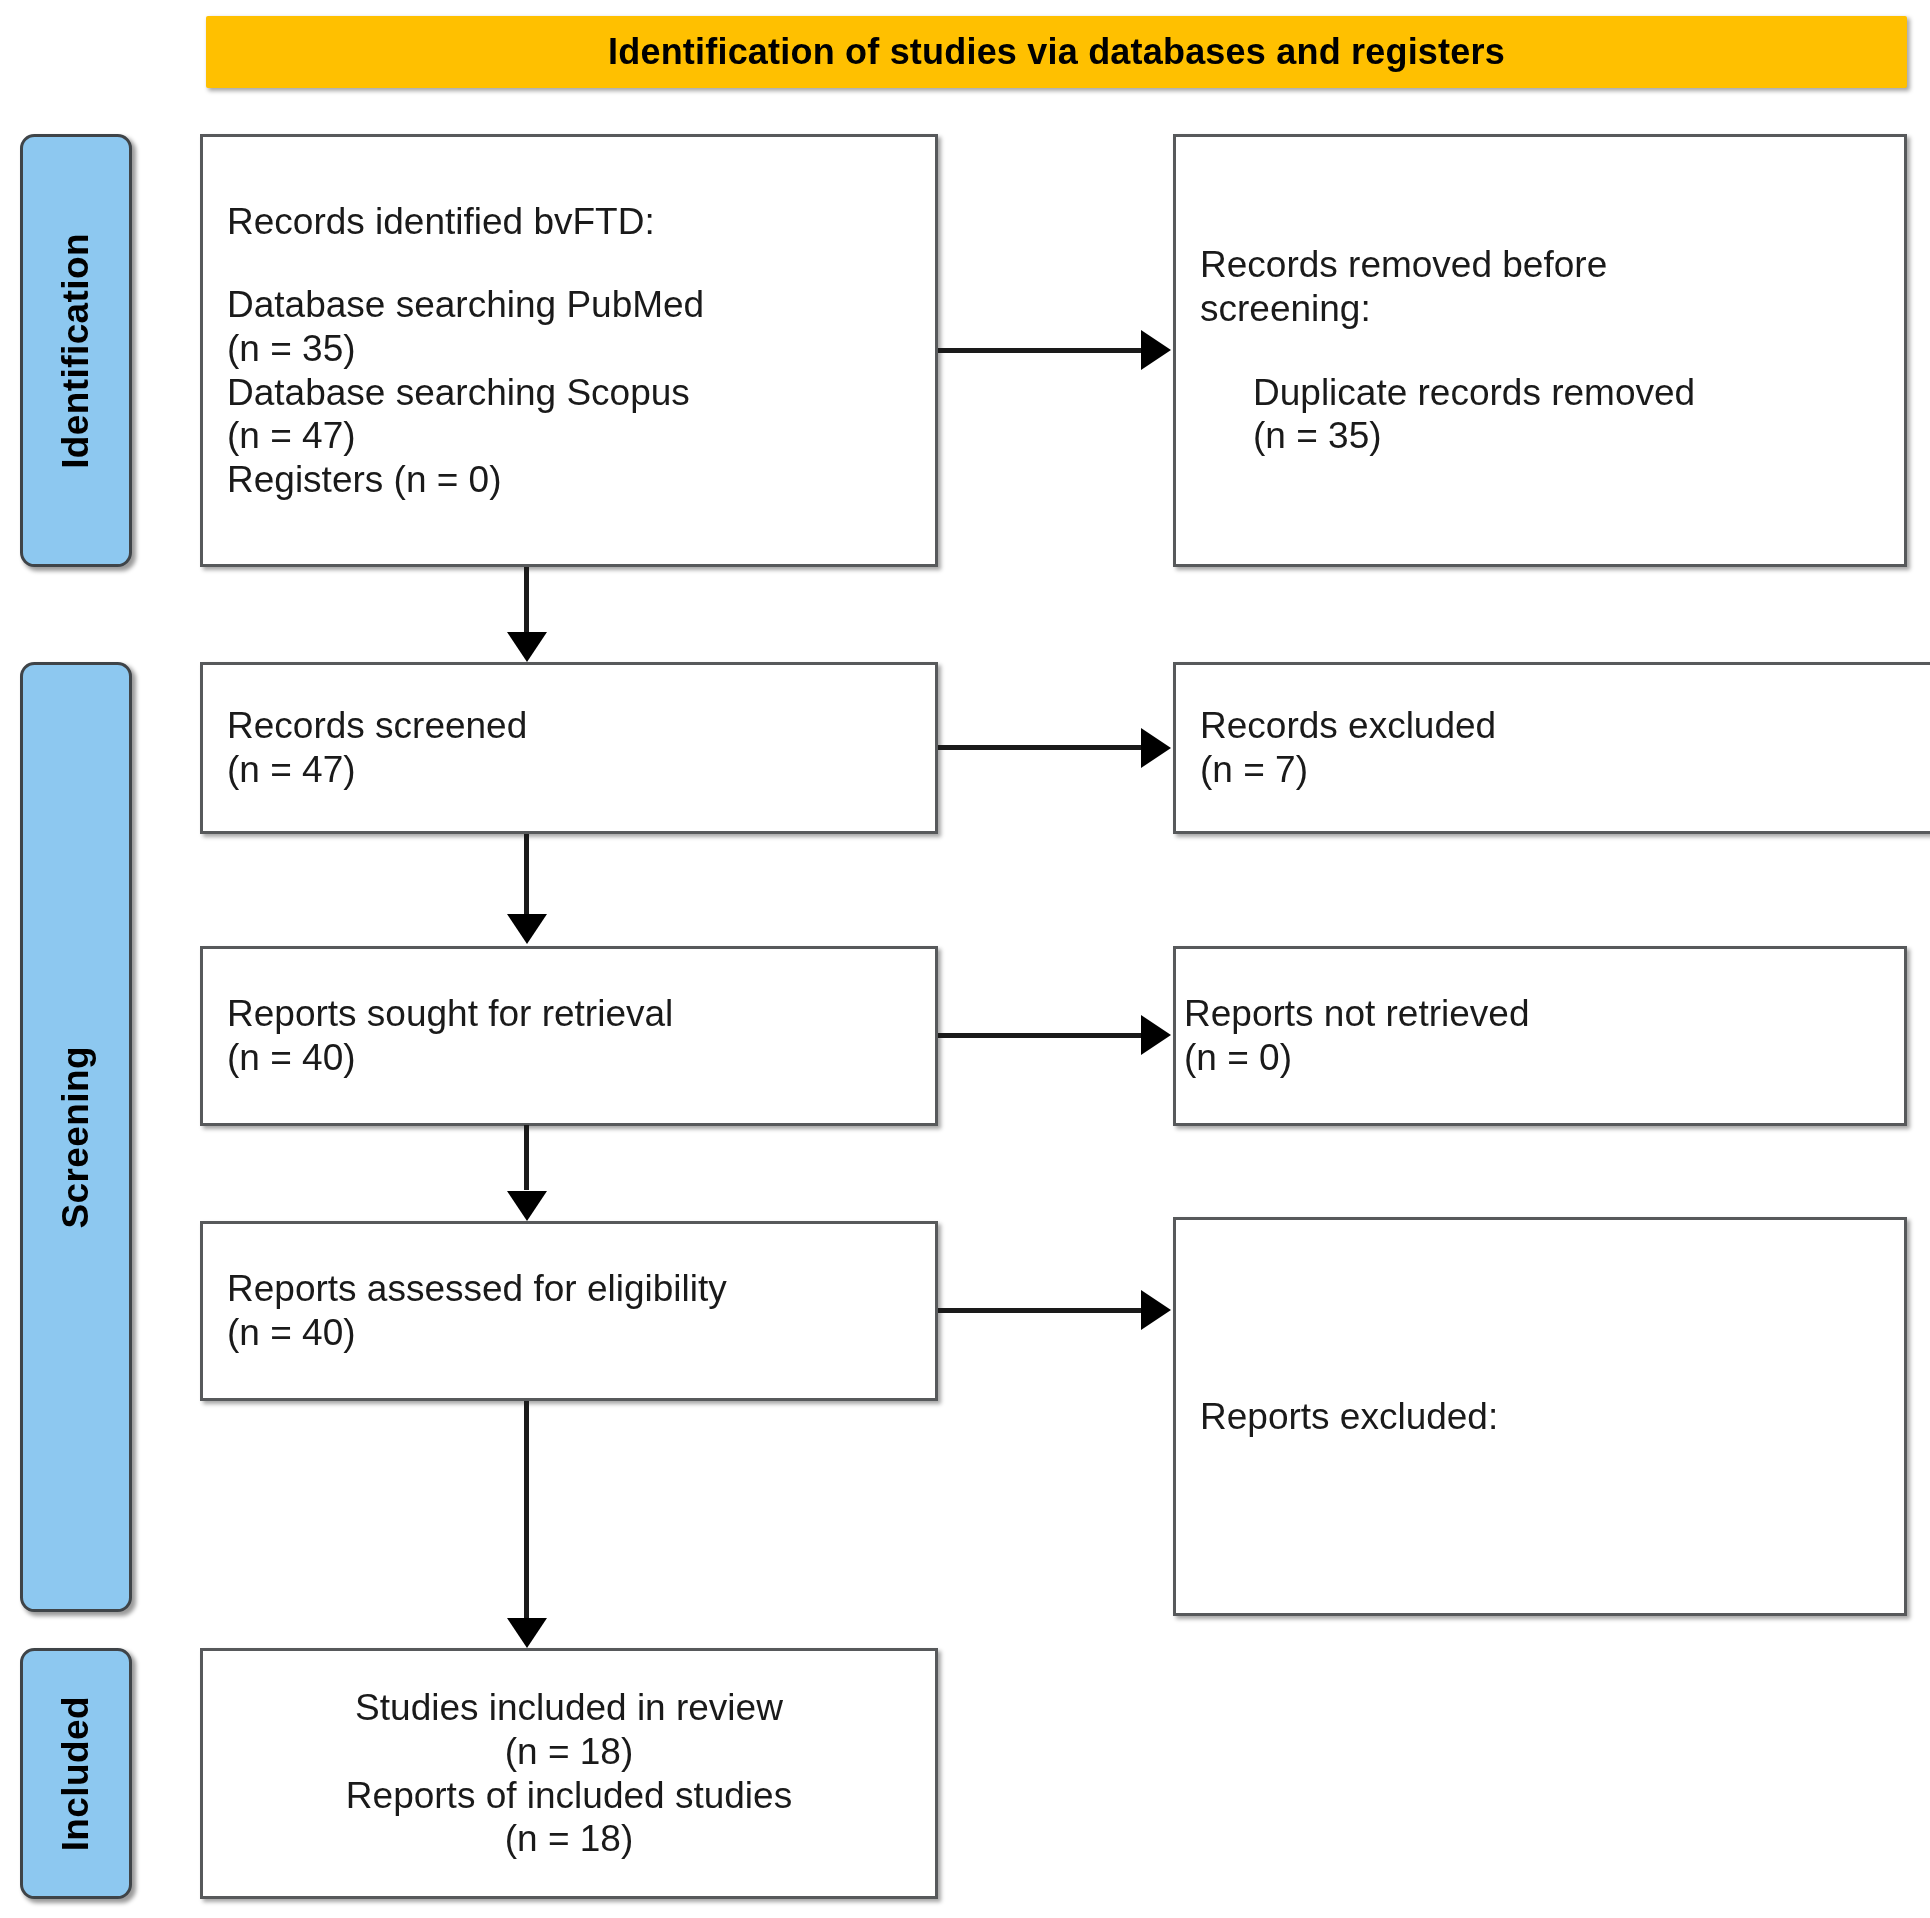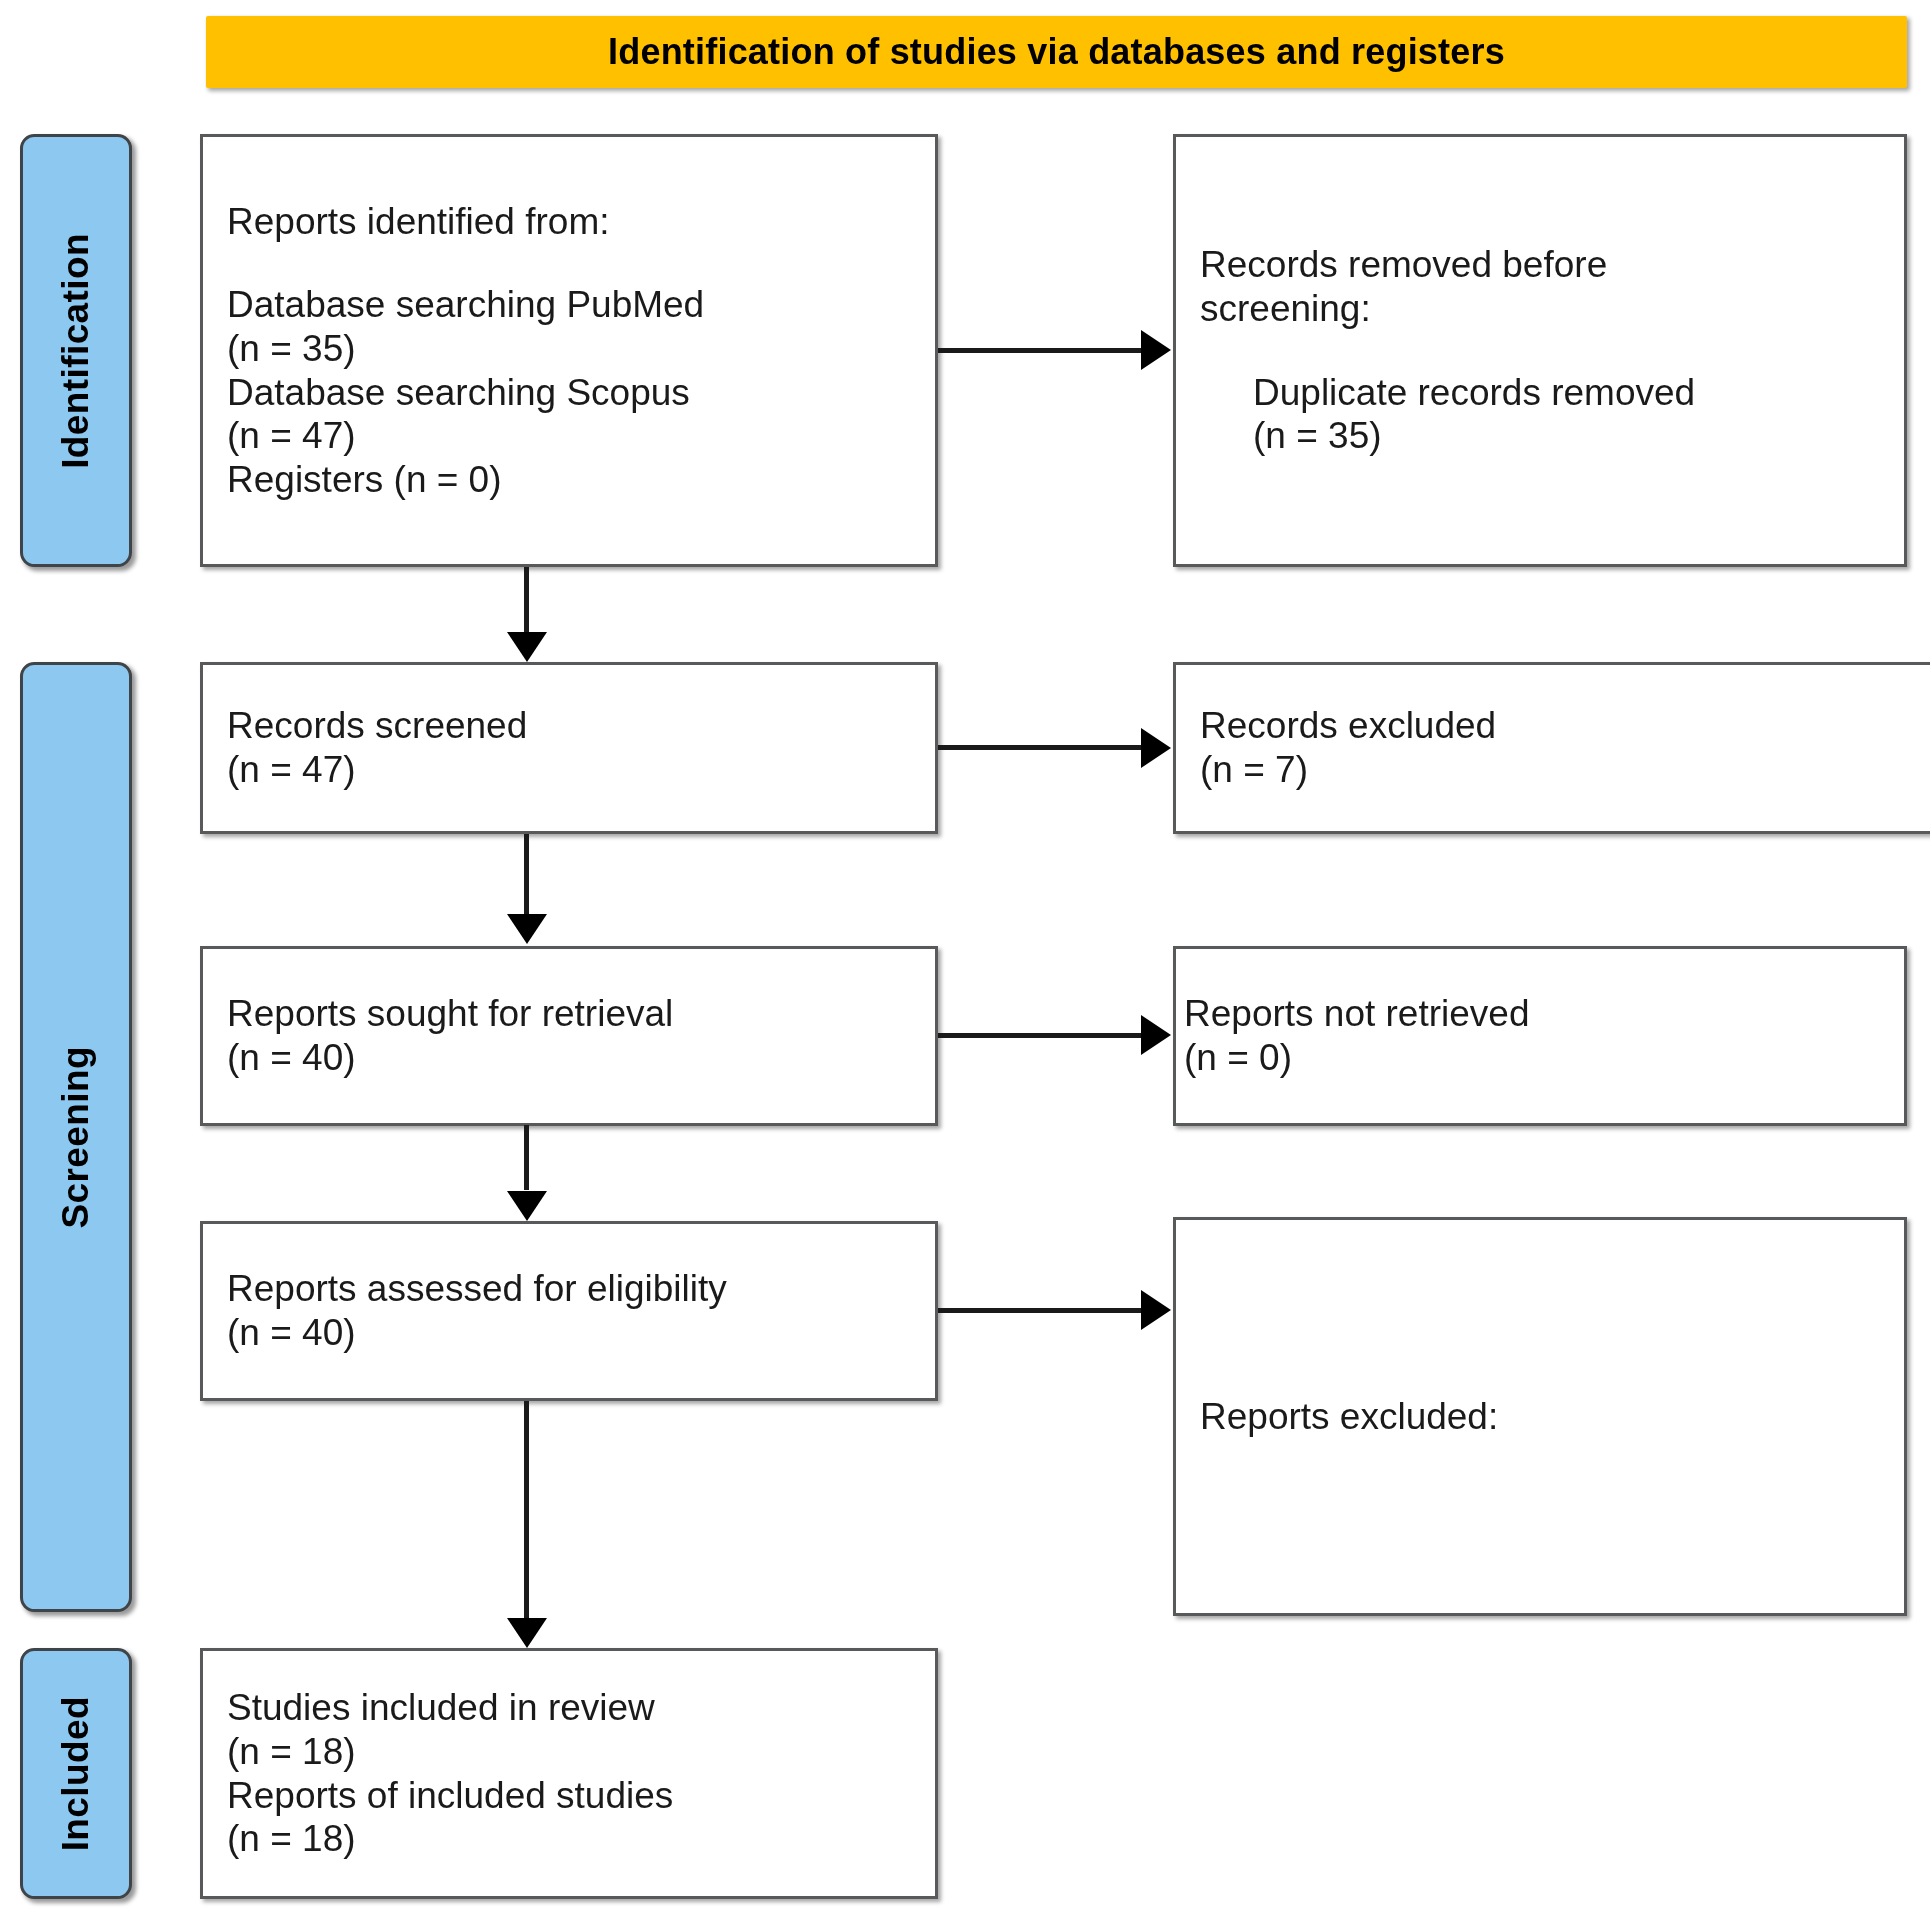--- a/index.html
+++ b/index.html
@@ -98,21 +98,21 @@
     text-align: justify;
     text-align-last: left;
     margin-left: 53px !important;
   }
 
   
   #box-identified     { left: 200px; top: 134px;  width: 738px; height: 433px; }
   #box-screened       { left: 200px; top: 662px;  width: 738px; height: 172px; }
   #box-sought         { left: 200px; top: 946px; width: 738px; height: 180px; }
   #box-assessed       { left: 200px; top: 1221px; width: 738px; height: 180px; }
-  #box-included       { left: 200px; top: 1648px; width: 738px; height: 251px; }
+  #box-included       { left: 200px; top: 1648px; width: 738px; height: 251px; align-items: center; }
 
   
   #box-removed        { left: 1173px; top: 134px;  width: 734px; height: 433px; }
   #box-excluded       { left: 1173px; top: 662px;  width: 796px; height: 172px; }
   #box-not-retrieved  { left: 1173px; top: 946px; width: 734px; height: 180px; padding-left: 8px; }
   #box-reports-excl   { left: 1173px; top: 1217px; width: 734px; height: 399px; }
 
   
   .conn { position: absolute; }
   .v-line {
@@ -149,21 +149,21 @@
     <span class="stage-label">Identification</span>
   </div>
   <div class="stage" id="stage-screening" style="background: rgb(141, 200, 240);">
     <span class="stage-label">Screening</span>
   </div>
   <div class="stage" id="stage-included" style="background: rgb(141, 200, 240);">
     <span class="stage-label">Included</span>
   </div>
 
   <div class="box" id="box-identified">
-    <p>Reports identified from:</p>
+    <p>Records identified bvFTD:</p>
     <p class="gap-above">Database searching PubMed</p>
     <p>(n = 35)</p>
     <p>Database searching Scopus</p>
     <p>(n = 47)</p>
     <p>Registers (n = 0)</p>
   </div>
 
   <div class="box" id="box-removed">
     <p><span>Records removed </span><span class="ital">before</span></p>
     <p class="ital">screening:</p>

